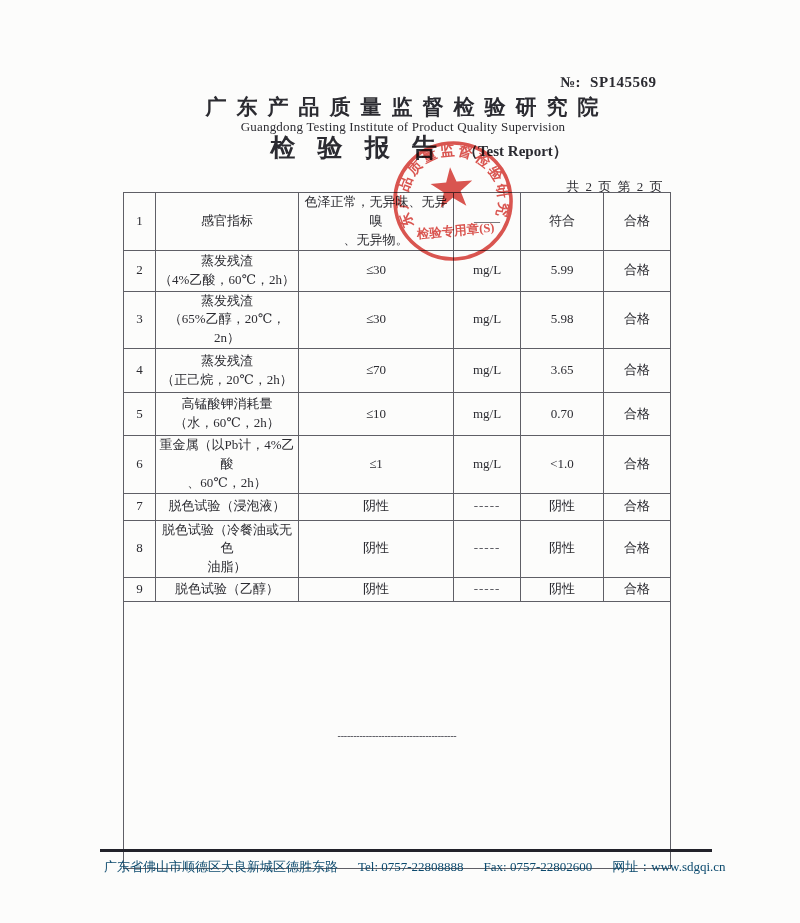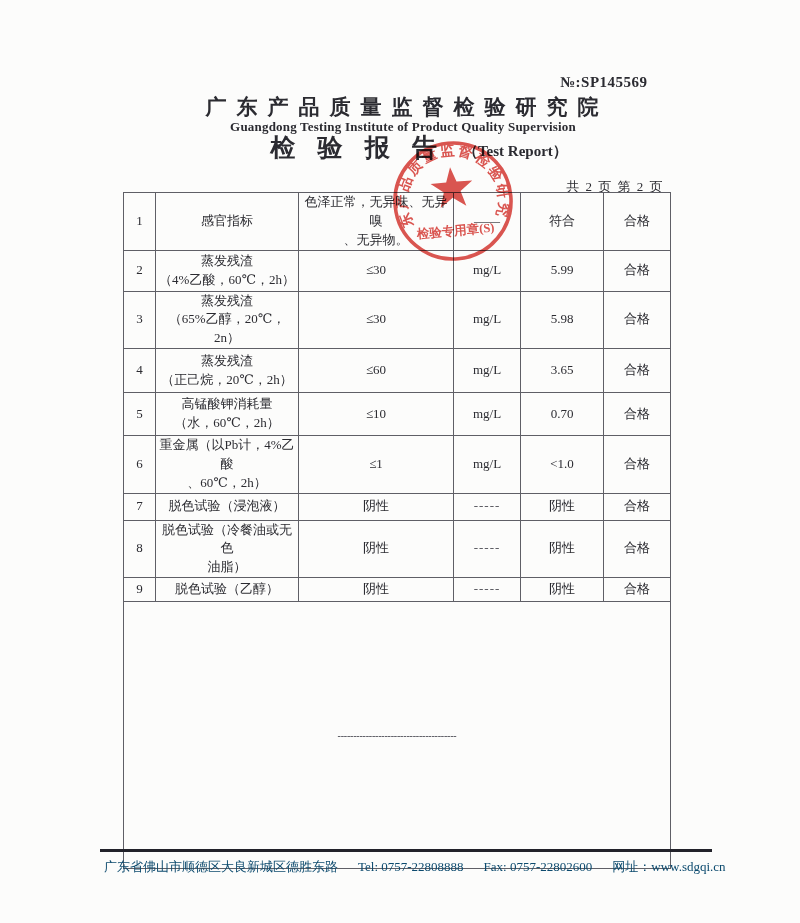--- a/index.html
+++ b/index.html
@@ -5,24 +5,24 @@
   html,body{margin:0;padding:0;}
   body{
     width:800px;height:923px;position:relative;
     background:#fcfcfb;
     font-family:"Liberation Serif","DejaVu Serif",serif;
     color:#2b2b31;overflow:hidden;
   }
   .abs{position:absolute;}
   
   .report-no{top:74px;left:560px;font-size:15px;font-weight:bold;letter-spacing:.5px;}
-  .report-no .num{}
+  .report-no .num{margin-left:9px;}
   .inst-cn{top:93px;left:0;width:800px;text-align:center;font-size:21px;font-weight:bold;
            letter-spacing:10px;padding-left:14px;box-sizing:border-box;}
-  .inst-en{top:119px;left:0;width:800px;text-align:center;font-size:13px;font-weight:bold;
+  .inst-en{top:119px;left:0;width:800px;text-align:center;font-size:13px;font-weight:normal;
            letter-spacing:.2px;padding-left:6px;box-sizing:border-box;}
   .title-line{top:131px;left:0;width:800px;text-align:center;padding-left:38px;box-sizing:border-box;}
   .title-cn{font-size:25px;font-weight:bold;letter-spacing:8px;}
   .title-en{font-size:15px;font-weight:bold;letter-spacing:0;margin-left:18px;}
   .page-ind{top:178px;right:136px;font-size:13px;letter-spacing:1.5px;}
   
   table.report{
     position:absolute;top:192px;left:123px;width:547px;
     border-collapse:collapse;table-layout:fixed;
   }
@@ -107,21 +107,21 @@
     <td>5.98</td>
     <td>合格</td>
   </tr>
   <tr style="height:44px">
     <td>4</td>
     <td>
           <div class="l">蒸发残渣</div>
           <div class="l">（正己烷，20℃，2h）</div>
         </td>
     <td>
-          <div class="l">≤60</div>
+          <div class="l">≤70</div>
         </td>
     <td>mg/L</td>
     <td>3.65</td>
     <td>合格</td>
   </tr>
   <tr style="height:43px">
     <td>5</td>
     <td>
           <div class="l">高锰酸钾消耗量</div>
           <div class="l">（水，60℃，2h）</div>

